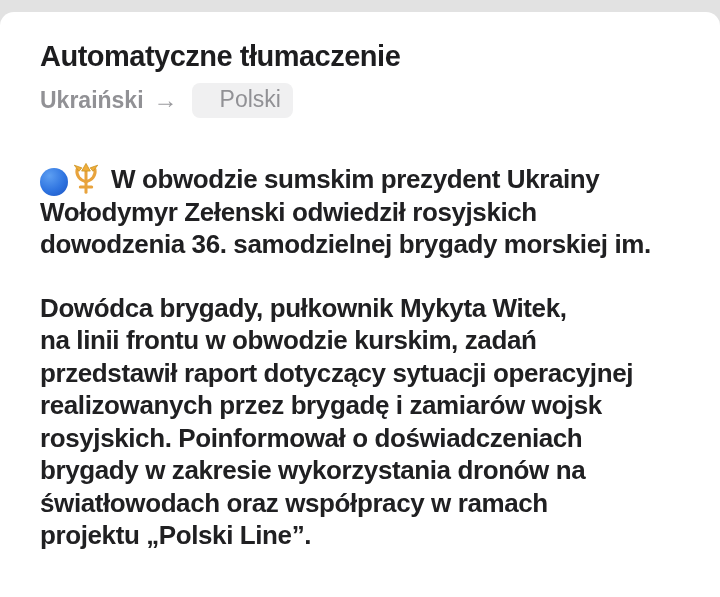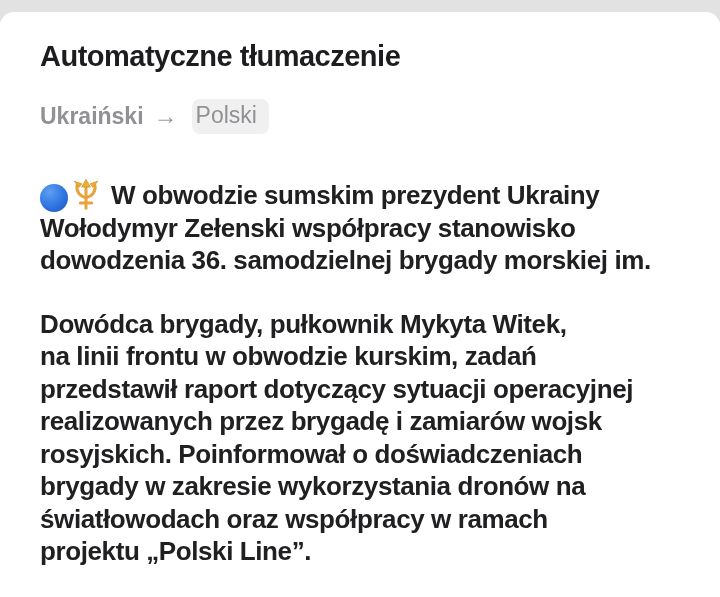--- a/index.html
+++ b/index.html
@@ -26,40 +26,40 @@
     padding: 27px 28px 0 40px;
   }
   .title {
     font-size: 29px;
     line-height: 34px;
     font-weight: 700;
     letter-spacing: -0.5px;
     color: #1d1d1f;
   }
   .lang-row {
-    margin-top: 26px;
+    margin-top: 10px;
     display: flex;
     align-items: center;
     height: 34px;
     font-size: 23px;
     color: #919195;
   }
   .lang-source {
     font-weight: 700;
   }
   .lang-arrow {
     margin-left: 10px;
     font-size: 24px;
     color: #9a9a9e;
   }
   .lang-badge {
     margin-left: 14px;
     background: #f0f0f1;
     border-radius: 8px;
-    padding: 3px 12px 5px 4px;
+    padding: 3px 12px 5px 28px;
     font-size: 23px;
     font-weight: 400;
     color: #919195;
     cursor: pointer;
   }
   .body-text {
     margin-top: 46px;
     color: #202022;
     font-size: 26px;
     font-weight: 700;
@@ -117,21 +117,21 @@
             <path d="M8.5 8 c-1 6.5 3 11.5 9.5 12.8"></path>
             <path d="M27.5 8 c1 6.5 -3 11.5 -9.5 12.8"></path>
             <path d="M12 26.5 h12"></path>
           </g>
           <path d="M18 1.5 L22.6 9.6 H13.4 Z" fill="#f0ad3a" stroke="#c98f1b" stroke-width="0.8"></path>
           <path d="M10.6 9.8 L5.6 3.4 L13.6 6.2 Z" fill="#f0ad3a" stroke="#c98f1b" stroke-width="0.8"></path>
           <path d="M25.4 9.8 L30.4 3.4 L22.4 6.2 Z" fill="#f0ad3a" stroke="#c98f1b" stroke-width="0.8"></path>
         </svg>
         <span>W obwodzie sumskim prezydent Ukrainy</span>
       </div>
-      <div class="line">Wołodymyr Zełenski współpracy stanowisko</div>
+      <div class="line">Wołodymyr Zełenski odwiedził rosyjskich</div>
       <div class="line">dowodzenia 36. samodzielnej brygady morskiej im.</div>
     </div>
 
     <div class="para">
       <div class="line">Dowódca brygady, pułkownik Mykyta Witek,</div>
       <div class="line">na linii frontu w obwodzie kurskim, zadań</div>
       <div class="line">przedstawił raport dotyczący sytuacji operacyjnej</div>
       <div class="line">realizowanych przez brygadę i zamiarów wojsk</div>
       <div class="line">rosyjskich. Poinformował o doświadczeniach</div>
       <div class="line">brygady w zakresie wykorzystania dronów na</div>

